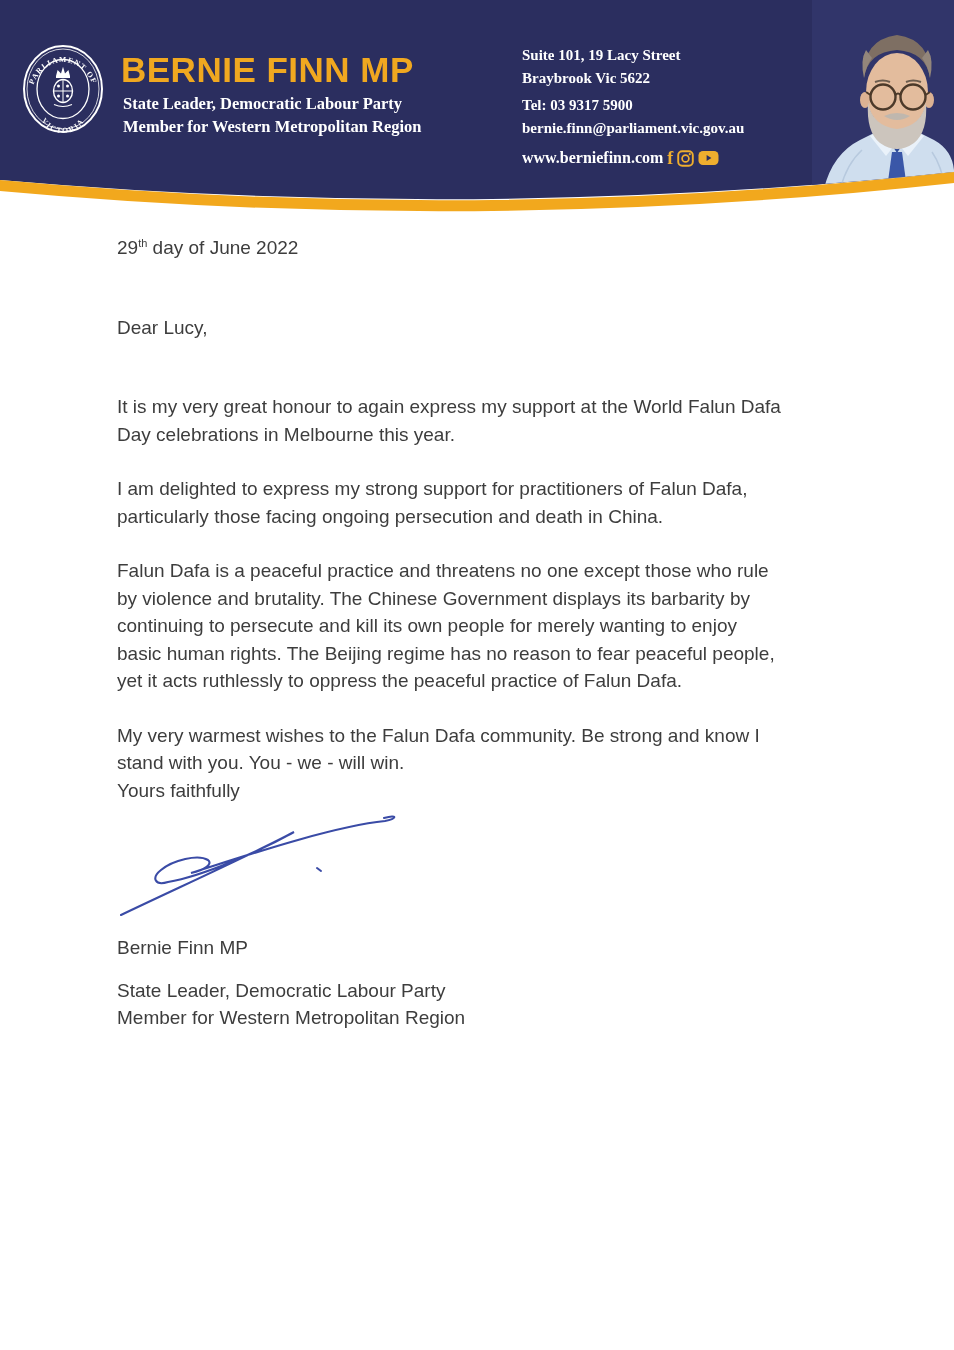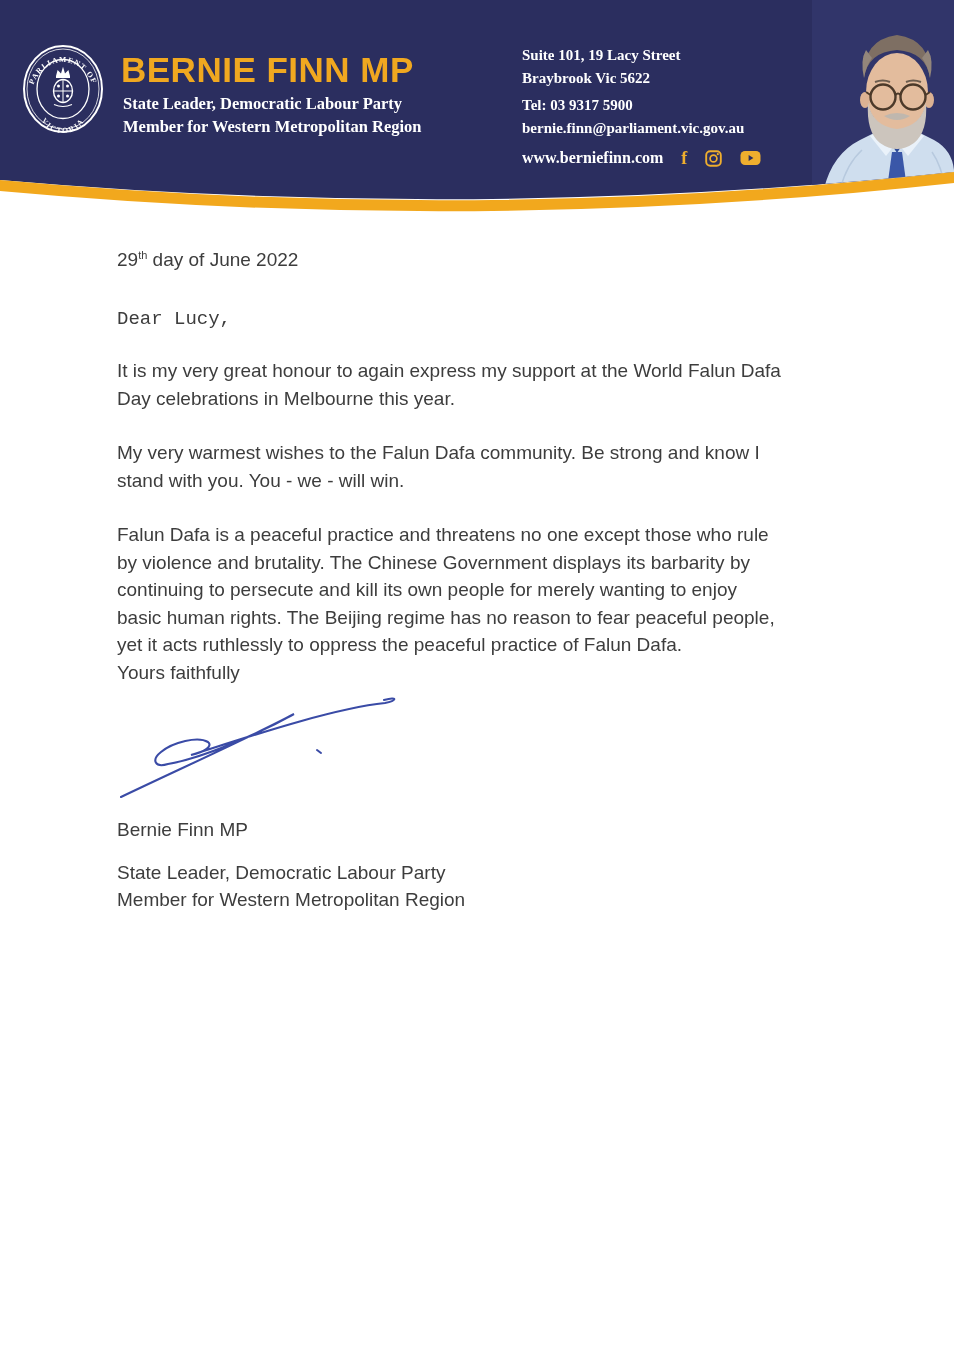--- a/index.html
+++ b/index.html
@@ -53,21 +53,21 @@
     font-weight: bold;
     font-size: 15px;
     color: #ffffff;
     line-height: 22.5px;
     white-space: nowrap;
   }
   .contact-group { margin-bottom: 5px; }
   .website-row {
     display: flex;
     align-items: center;
-    gap: 18px;
+    gap: 4px;
     margin-top: 8px;
   }
   .website-text { font-size: 16px; }
   .social-icon { display: inline-flex; align-items: center; cursor: pointer; }
   .fb-glyph {
     font-family: "Liberation Serif", serif;
     font-weight: bold;
     font-size: 18px;
     color: #efae2e;
     line-height: 16px;
@@ -75,25 +75,25 @@
 
   
   .letter {
     position: relative;
     padding: 0 40px 0 117px;
     font-family: "Liberation Sans", sans-serif;
     font-size: 19px;
     line-height: 27.5px;
     color: #3d3d3d;
   }
-  .date-line { margin-top: 32px; }
+  .date-line { margin-top: 20px; }
   .date-line sup { font-size: 11px; vertical-align: super; line-height: 0; }
-  .salutation { margin-top: 32px; font-family: Liberation Mono, monospace; }
+  .salutation { margin-top: 52px; }
   .para { margin-top: 27px; white-space: pre-line; }
-  .para.first { margin-top: 24px; }
+  .para.first { margin-top: 52px; }
   .closing { }
   .signature-wrap { margin-top: 8px; height: 106px; }
   .signature-wrap svg { display: block; margin-left: -4px; }
   .signer-name { margin-top: 16px; }
   .signoff-roles { margin-top: 15px; }
 </style>
 </head>
 <body>
 
 <div class="page">
@@ -208,27 +208,29 @@
   </header>
 
   <main class="letter">
 
     <p class="date-line"><span>29</span><sup>th</sup><span> day of June 2022</span></p>
 
     <p class="salutation">Dear Lucy,</p>
 
     <p class="para first">It is my very great honour to again express my support at the World Falun Dafa
 Day celebrations in Melbourne this year.</p>
-    <p class="para">My very warmest wishes to the Falun Dafa community. Be strong and know I
-stand with you. You - we - will win.</p>
+    <p class="para">I am delighted to express my strong support for practitioners of Falun Dafa,
+particularly those facing ongoing persecution and death in China.</p>
     <p class="para">Falun Dafa is a peaceful practice and threatens no one except those who rule
 by violence and brutality. The Chinese Government displays its barbarity by
 continuing to persecute and kill its own people for merely wanting to enjoy
 basic human rights. The Beijing regime has no reason to fear peaceful people,
 yet it acts ruthlessly to oppress the peaceful practice of Falun Dafa.</p>
+    <p class="para">My very warmest wishes to the Falun Dafa community. Be strong and know I
+stand with you. You - we - will win.</p>
 
     <p class="closing">Yours faithfully</p>
 
     <div class="signature-wrap">
       <svg width="300" height="106" viewBox="0 0 300 106">
         <path d="M 8 103
                  C 60 78, 140 42, 181 20
                  C 145 40, 90 64, 55 70
                  C 42 74, 38 66, 48 58
                  C 60 48, 85 42, 95 48

